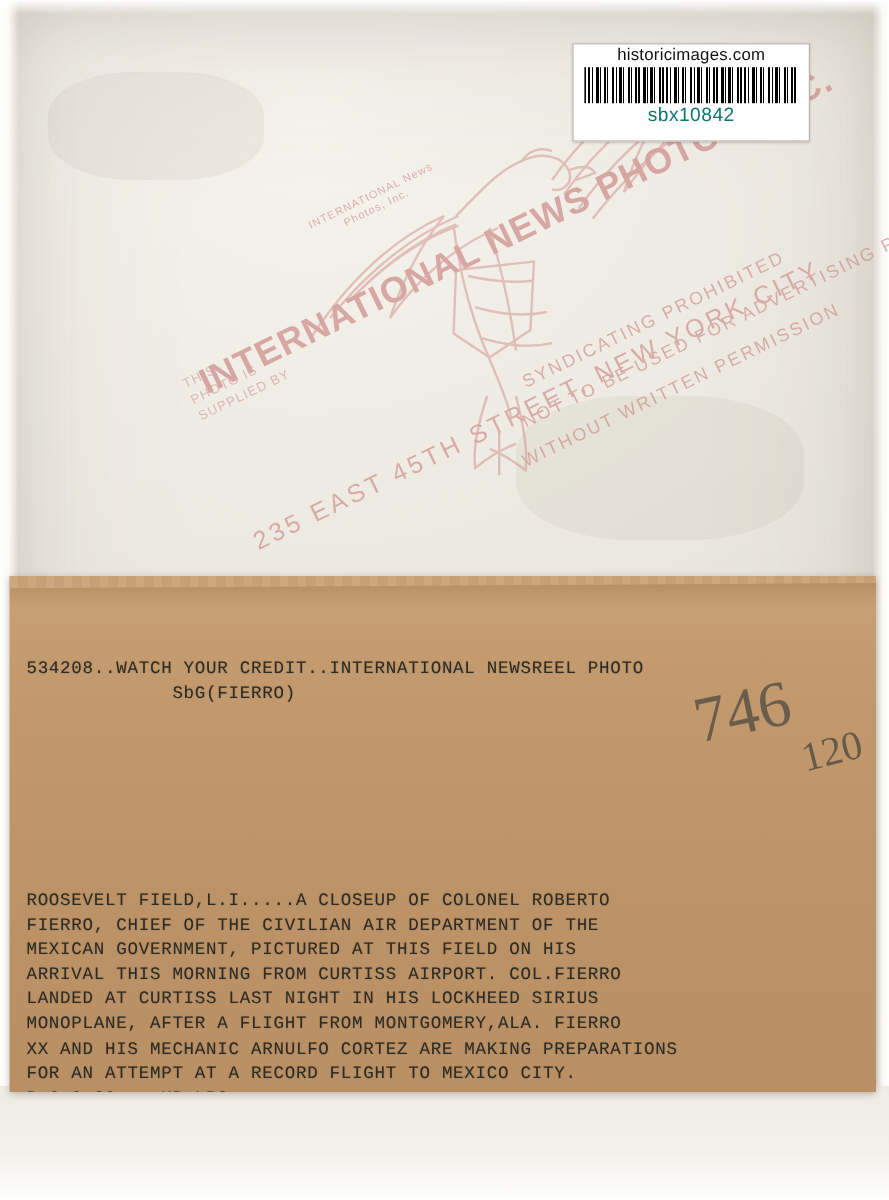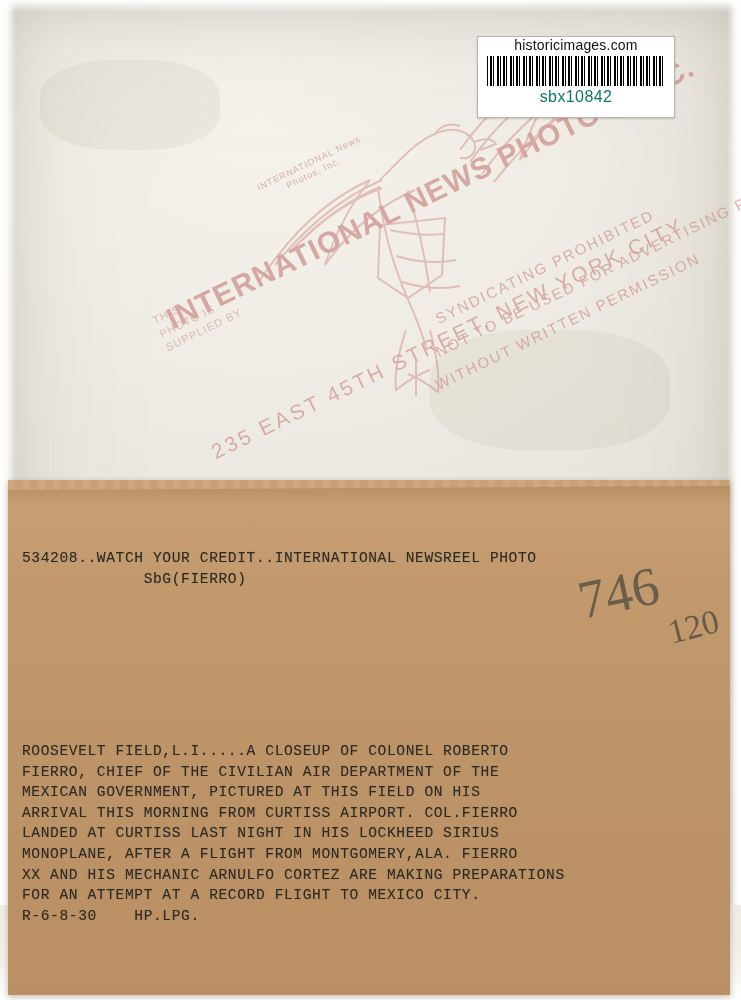--- a/index.html
+++ b/index.html
@@ -196,21 +196,21 @@
     height: 380px;
     opacity: 0.85;
   }
 
   
   #caption-slip {
     position: absolute;
     left: 8px;
     top: 480px;
     width: 722px;
-    height: 515px;
+    height: 430px;
     background: linear-gradient(180deg, #c9a277 0%, #c29a6d 18%, #bd9468 55%, #b98f63 100%);
     box-shadow: 0 2px 6px rgba(60,40,20,0.3);
     z-index: 6;
     overflow: hidden;
   }
   #caption-slip::before {
     content: "";
     position: absolute;
     left: 0; right: 0; top: 0; height: 26px;
     background: linear-gradient(180deg, #b08a5d 0%, rgba(201,162,119,0) 100%);

